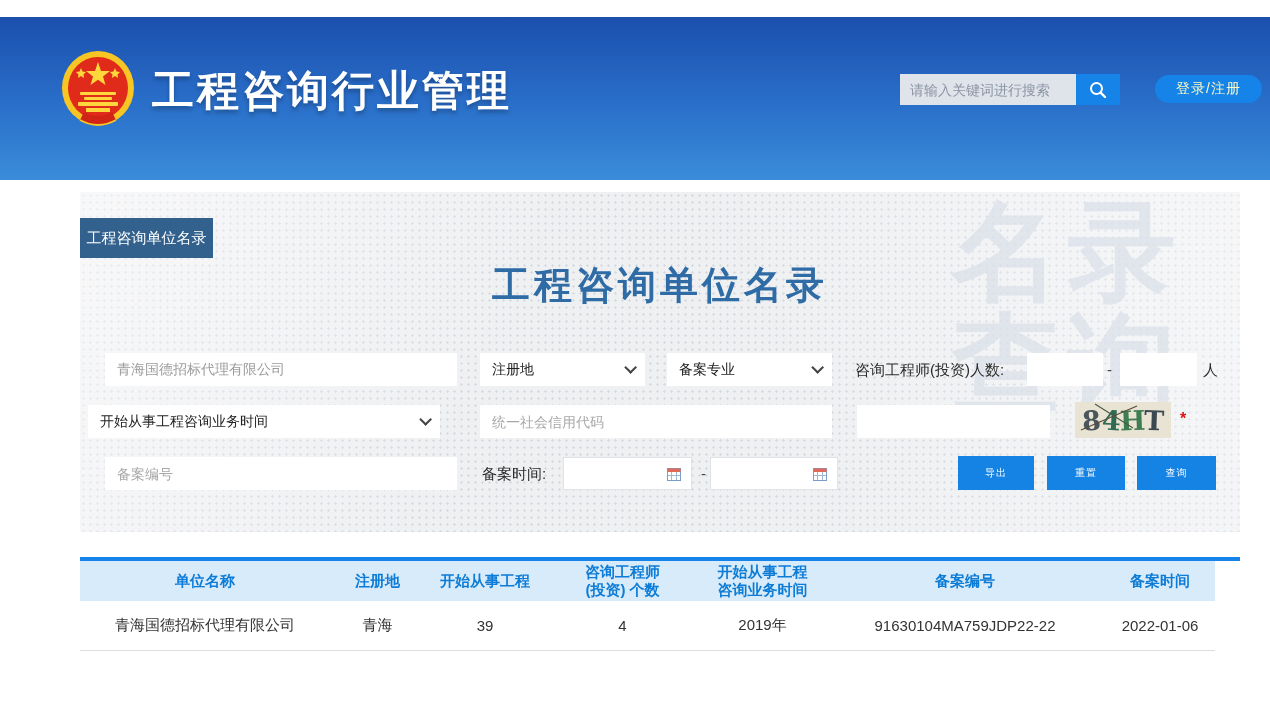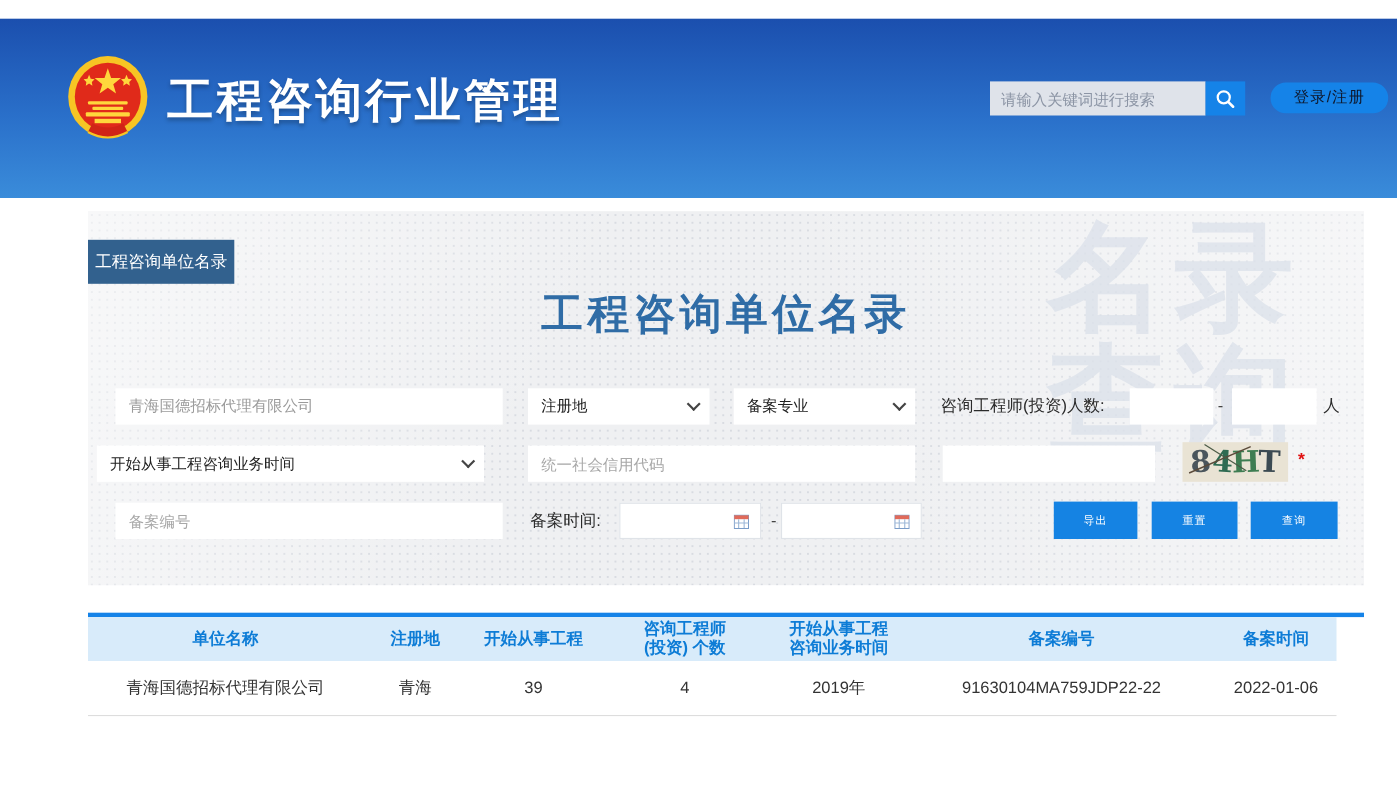--- a/index.html
+++ b/index.html
@@ -6,27 +6,27 @@
   html,body { width:1270px; height:725px; overflow:hidden; background:#fff;
     font-family:"Liberation Sans","DejaVu Sans",sans-serif; }
 
   
   .site-header { position:absolute; left:0; top:17px; width:1270px; height:163px;
     background:linear-gradient(180deg,#1b4fae 0%, #2a70ca 55%, #3a8cda 100%); }
   .emblem { position:absolute; left:60px; top:33px; width:76px; height:80px; }
   .site-title { position:absolute; left:152px; top:46px; font-size:42px; font-weight:bold;
     color:#fff; letter-spacing:3px; text-shadow:0 3px 4px rgba(0,0,0,0.28); white-space:nowrap; }
   .search-wrap { position:absolute; left:900px; top:57px; width:232px; height:31px; display:flex; }
-  .search-input { width:196px; height:31px; border:none; outline:none; background:#dfe3ea;
+  .search-input { width:176px; height:31px; border:none; outline:none; background:#dfe3ea;
     padding:0 10px; font-size:14px; color:#333; font-family:inherit; }
   .search-input::placeholder { color:#8c95a5; }
   .search-btn { width:44px; height:31px; border:none; background:#1583e8; cursor:pointer;
     display:flex; align-items:center; justify-content:center; }
   .login-btn { position:absolute; left:1155px; top:58px; width:107px; height:28px;
-    border:none; border-radius:14px; background:#1583e8; color:#0f172a; font-size:14px;
+    border:none; border-radius:14px; background:#1583e8; color:#fef9c3; font-size:14px;
     font-family:inherit; cursor:pointer; letter-spacing:1px; }
 
   
   .panel { position:absolute; left:80px; top:192px; width:1160px; height:340px;
     background-color:#eff0f2;
     background-image:
       linear-gradient(115deg, rgba(255,255,255,0.55) 0%, rgba(255,255,255,0) 38%),
       linear-gradient(250deg, rgba(255,255,255,0.45) 0%, rgba(255,255,255,0) 42%),
       radial-gradient(#d8dbe1 1px, transparent 1.2px);
     background-size:100% 100%, 100% 100%, 7px 7px; overflow:hidden; }

